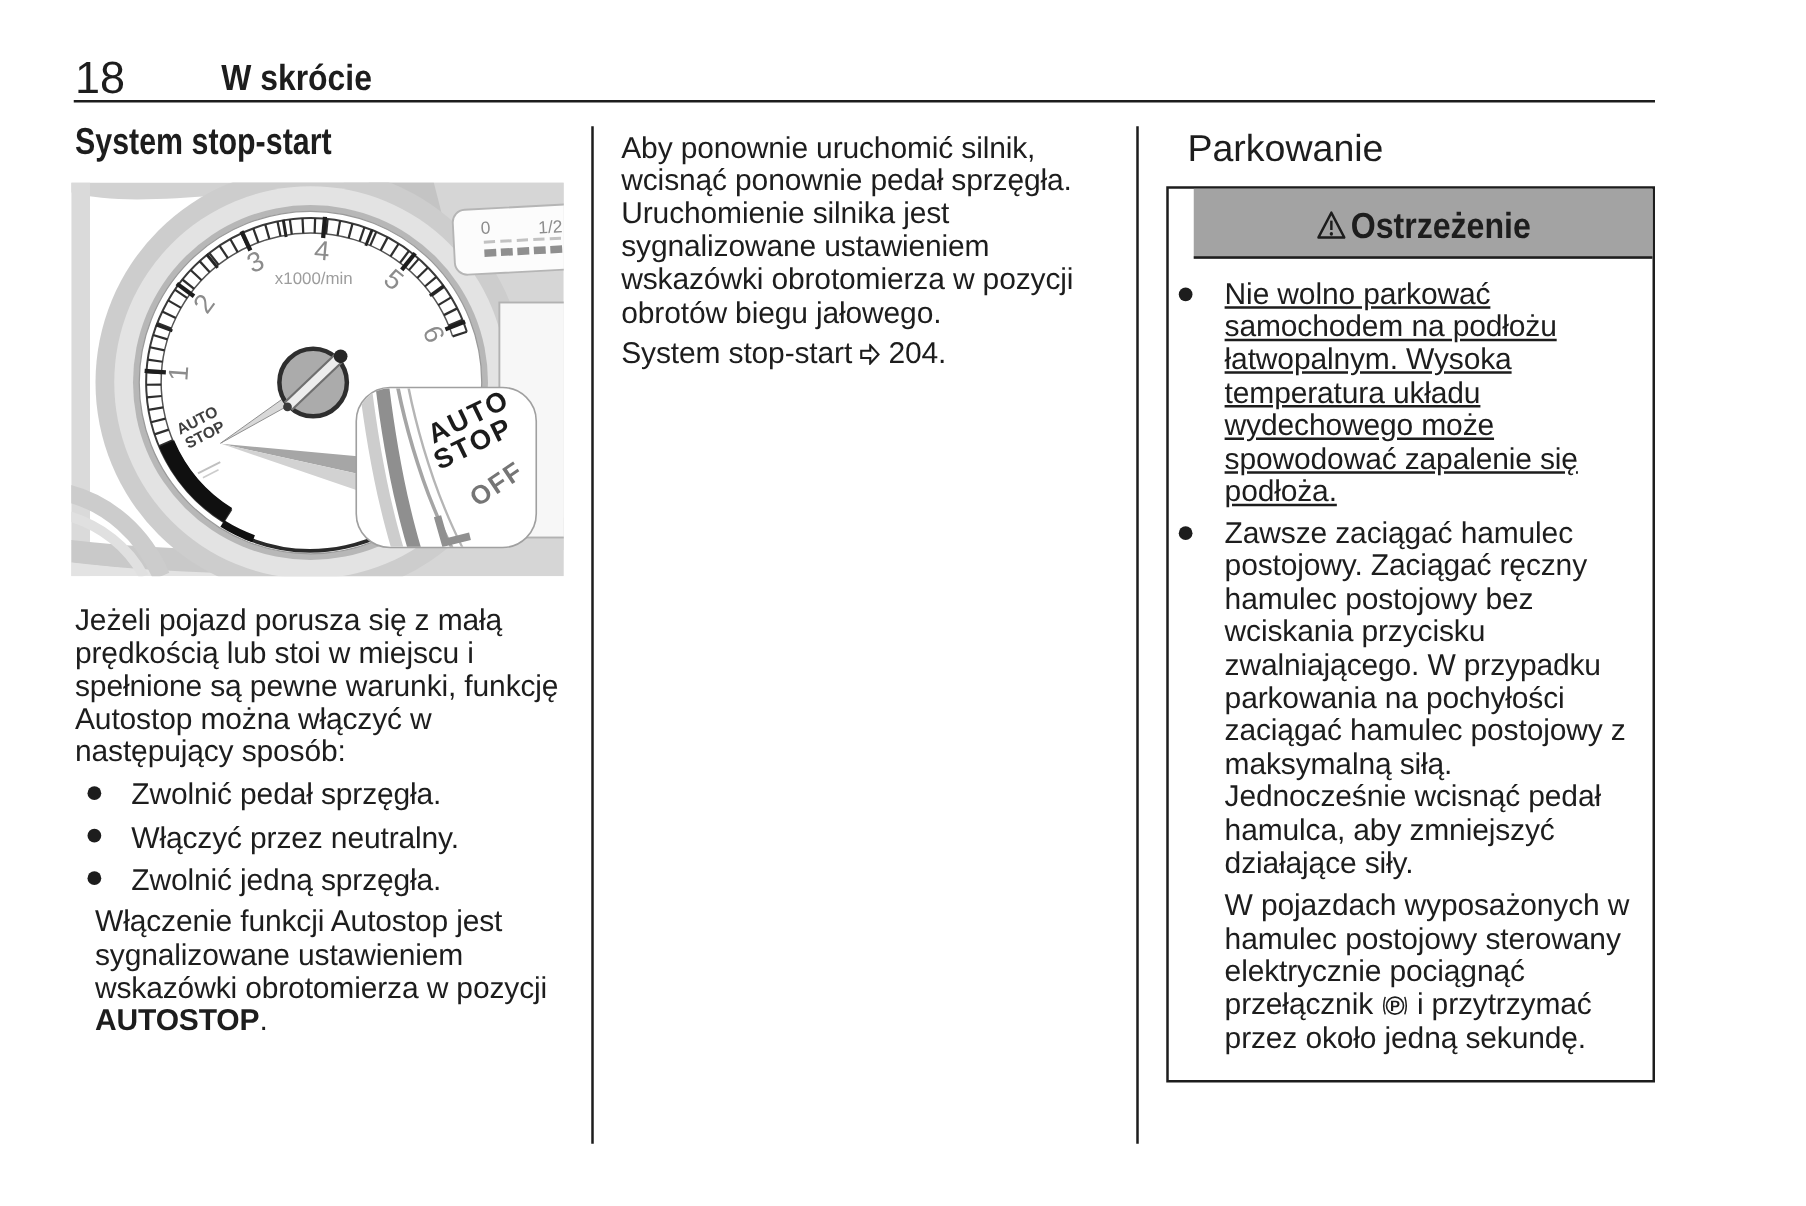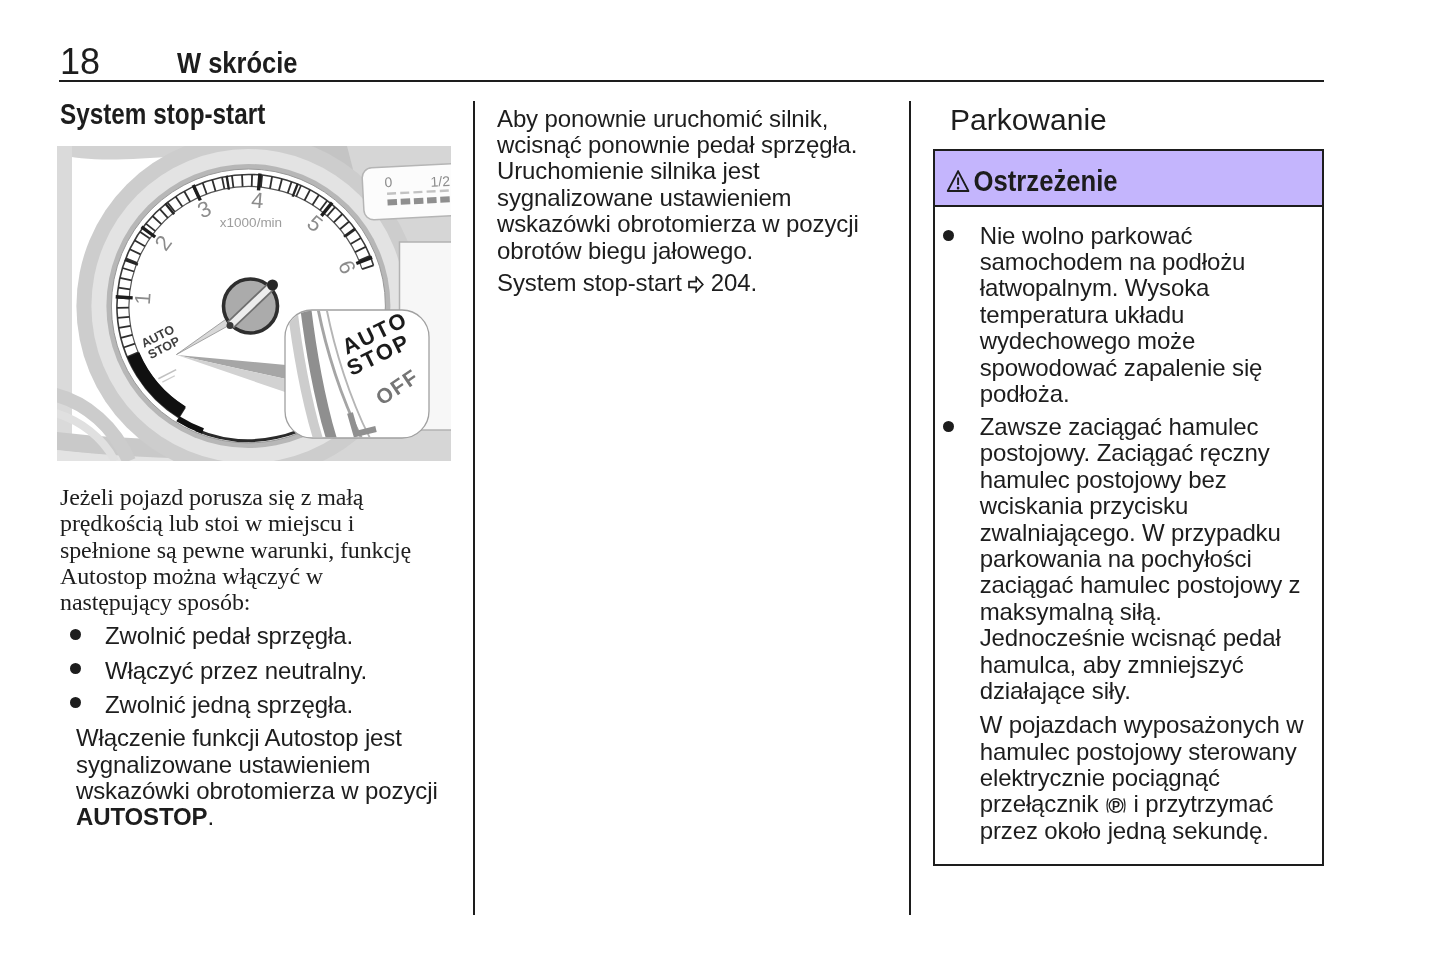--- a/index.html
+++ b/index.html
@@ -159,50 +159,50 @@
 <path d="M293,267 L299,288 L319,283" fill="none" stroke="#909090" stroke-width="6"></path>
 </g>
 <g transform="translate(288,210) rotate(-26)" font-family="Liberation Sans, sans-serif" font-weight="bold" font-size="22" fill="#1b1b1b" letter-spacing="2">
           <text x="2" y="0">AUTO</text>
           <text x="-3" y="21">STOP</text>
         </g>
 <text x="0" y="0" transform="translate(325,260) rotate(-34)" font-family="Liberation Sans, sans-serif" font-weight="bold" font-size="21" fill="#757575" letter-spacing="1.5">OFF</text>
 </g>
 </svg></div>
 
-<div class="abs body-txt" style="left:60px;top:483.8px;font-family:Liberation Serif, serif;">Jeżeli pojazd porusza się z małą<br>prędkością lub stoi w miejscu i<br>spełnione są pewne warunki, funkcję<br>Autostop można włączyć w<br>następujący sposób:</div>
+<div class="abs body-txt" style="left:60px;top:483.8px;">Jeżeli pojazd porusza się z małą<br>prędkością lub stoi w miejscu i<br>spełnione są pewne warunki, funkcję<br>Autostop można włączyć w<br>następujący sposób:</div>
 
 <div class="abs body-txt" style="left:105px;top:623.4px;">Zwolnić pedał sprzęgła.</div>
 <div class="dot" style="left:70px;top:628.8px;"></div>
 <div class="abs body-txt" style="left:105px;top:657.7px;">Włączyć przez neutralny.</div>
 <div class="dot" style="left:70px;top:663.1px;"></div>
 <div class="abs body-txt" style="left:105px;top:691.5px;">Zwolnić jedną sprzęgła.</div>
 <div class="dot" style="left:70px;top:696.9px;"></div>
 
 <div class="abs body-txt" style="left:76px;top:725.2px;">Włączenie funkcji Autostop jest<br>sygnalizowane ustawieniem<br>wskazówki obrotomierza w pozycji<br><b>AUTOSTOP</b>.</div>
 
 <div class="abs body-txt" style="left:497px;top:105.5px;">Aby ponownie uruchomić silnik,<br>wcisnąć ponownie pedał sprzęgła.<br>Uruchomienie silnika jest<br>sygnalizowane ustawieniem<br>wskazówki obrotomierza w pozycji<br>obrotów biegu jałowego.</div>
 
 <div class="abs body-txt" style="left:497px;top:269.6px;">System stop-start <svg width="16" height="17" viewBox="0 0 16 17" style="vertical-align:-2px;">
       <polygon points="1,5.6 8.2,5.6 8.2,1.3 14.8,8.5 8.2,15.7 8.2,11.4 1,11.4" fill="#fff" stroke="#1d1d1d" stroke-width="1.7" stroke-linejoin="miter"></polygon>
     </svg> 204.</div>
 
 <div class="abs" style="left:934px;top:105.3px;font-size:30px;line-height:30px;font-weight:normal;margin-left:16px;">Parkowanie</div>
 
 <div class="abs" style="left:933px;top:149px;width:387px;height:713px;border:2px solid #1d1d1d;">
-  <div style="height:54px;background:#c4b5fd;border-bottom:2px solid #1d1d1d;">
+  <div style="height:54px;background:#a3a3a3;border-bottom:2px solid #1d1d1d;text-align:center;margin-left:20px;">
     <span style="display:inline-block;margin-top:16px;font-size:29px;line-height:29px;font-weight:bold;transform:scaleX(0.885);transform-origin:center top;"><svg width="27" height="24" viewBox="0 0 27 24" style="vertical-align:-2px;margin-right:4px;">
           <path d="M13.5,2.2 L25.2,22 L1.8,22 Z" fill="none" stroke="#1d1d1d" stroke-width="2.1" stroke-linejoin="round"></path>
           <rect x="12.4" y="8.5" width="2.2" height="7.5" fill="#1d1d1d"></rect>
           <circle cx="13.5" cy="19" r="1.5" fill="#1d1d1d"></circle>
         </svg>Ostrzeżenie</span>
   </div>
 </div>
 
-<div class="abs body-txt" style="left:979.7px;top:222.6px;">Nie wolno parkować<br>samochodem na podłożu<br>łatwopalnym. Wysoka<br>temperatura układu<br>wydechowego może<br>spowodować zapalenie się<br>podłoża.</div>
+<div class="abs body-txt" style="left:979.7px;top:222.6px;text-decoration:underline;">Nie wolno parkować<br>samochodem na podłożu<br>łatwopalnym. Wysoka<br>temperatura układu<br>wydechowego może<br>spowodować zapalenie się<br>podłoża.</div>
 <div class="dot" style="left:943px;top:230px;"></div>
 
 <div class="abs body-txt" style="left:979.7px;top:413.9px;">Zawsze zaciągać hamulec<br>postojowy. Zaciągać ręczny<br>hamulec postojowy bez<br>wciskania przycisku<br>zwalniającego. W przypadku<br>parkowania na pochyłości<br>zaciągać hamulec postojowy z<br>maksymalną siłą.<br>Jednocześnie wcisnąć pedał<br>hamulca, aby zmniejszyć<br>działające siły.</div>
 <div class="dot" style="left:943px;top:421.2px;"></div>
 
 <div class="abs body-txt" style="left:979.7px;top:712.2px;">W pojazdach wyposażonych w<br>hamulec postojowy sterowany<br>elektrycznie pociągnąć<br>przełącznik <svg width="22" height="19" viewBox="0 0 22 19" style="vertical-align:-3px;">
       <circle cx="11" cy="9.5" r="6.8" fill="none" stroke="#1d1d1d" stroke-width="1.3"></circle>
       <text x="11" y="13.7" font-size="12" font-weight="bold" text-anchor="middle" fill="#1d1d1d">P</text>
       <path d="M3.2,2.5 Q0.8,9.5 3.2,16.5" fill="none" stroke="#1d1d1d" stroke-width="1.2"></path>
       <path d="M18.8,2.5 Q21.2,9.5 18.8,16.5" fill="none" stroke="#1d1d1d" stroke-width="1.2"></path>

